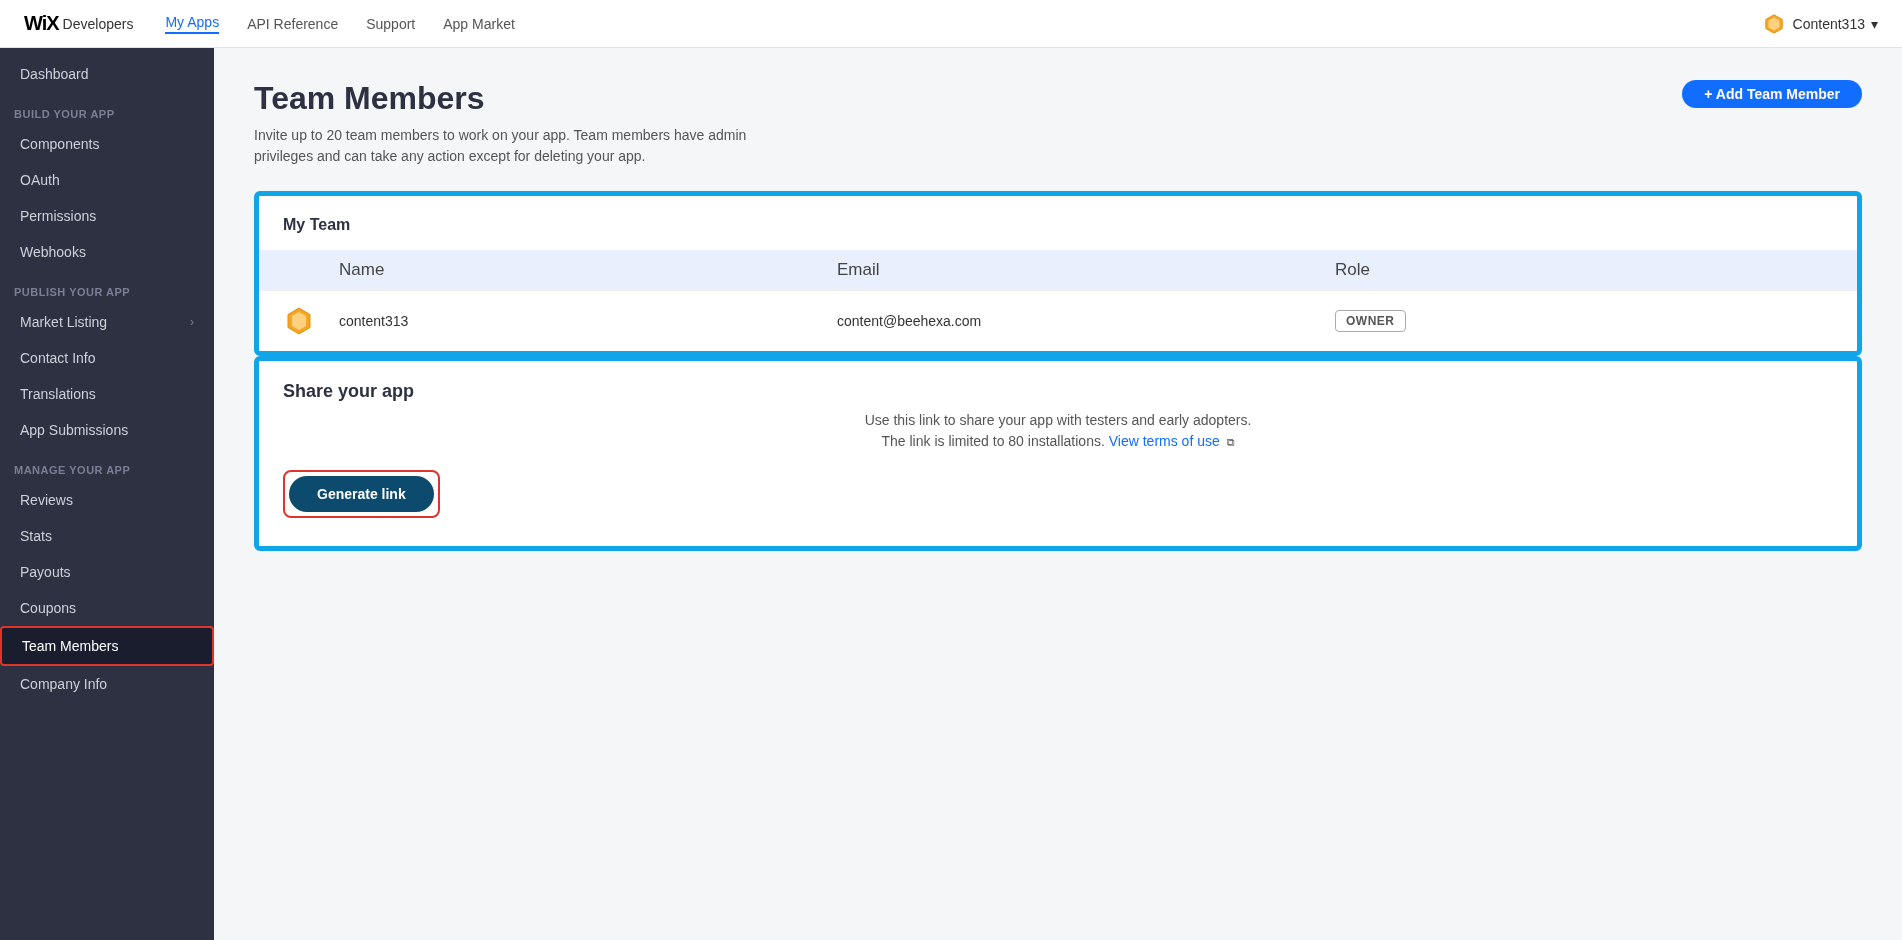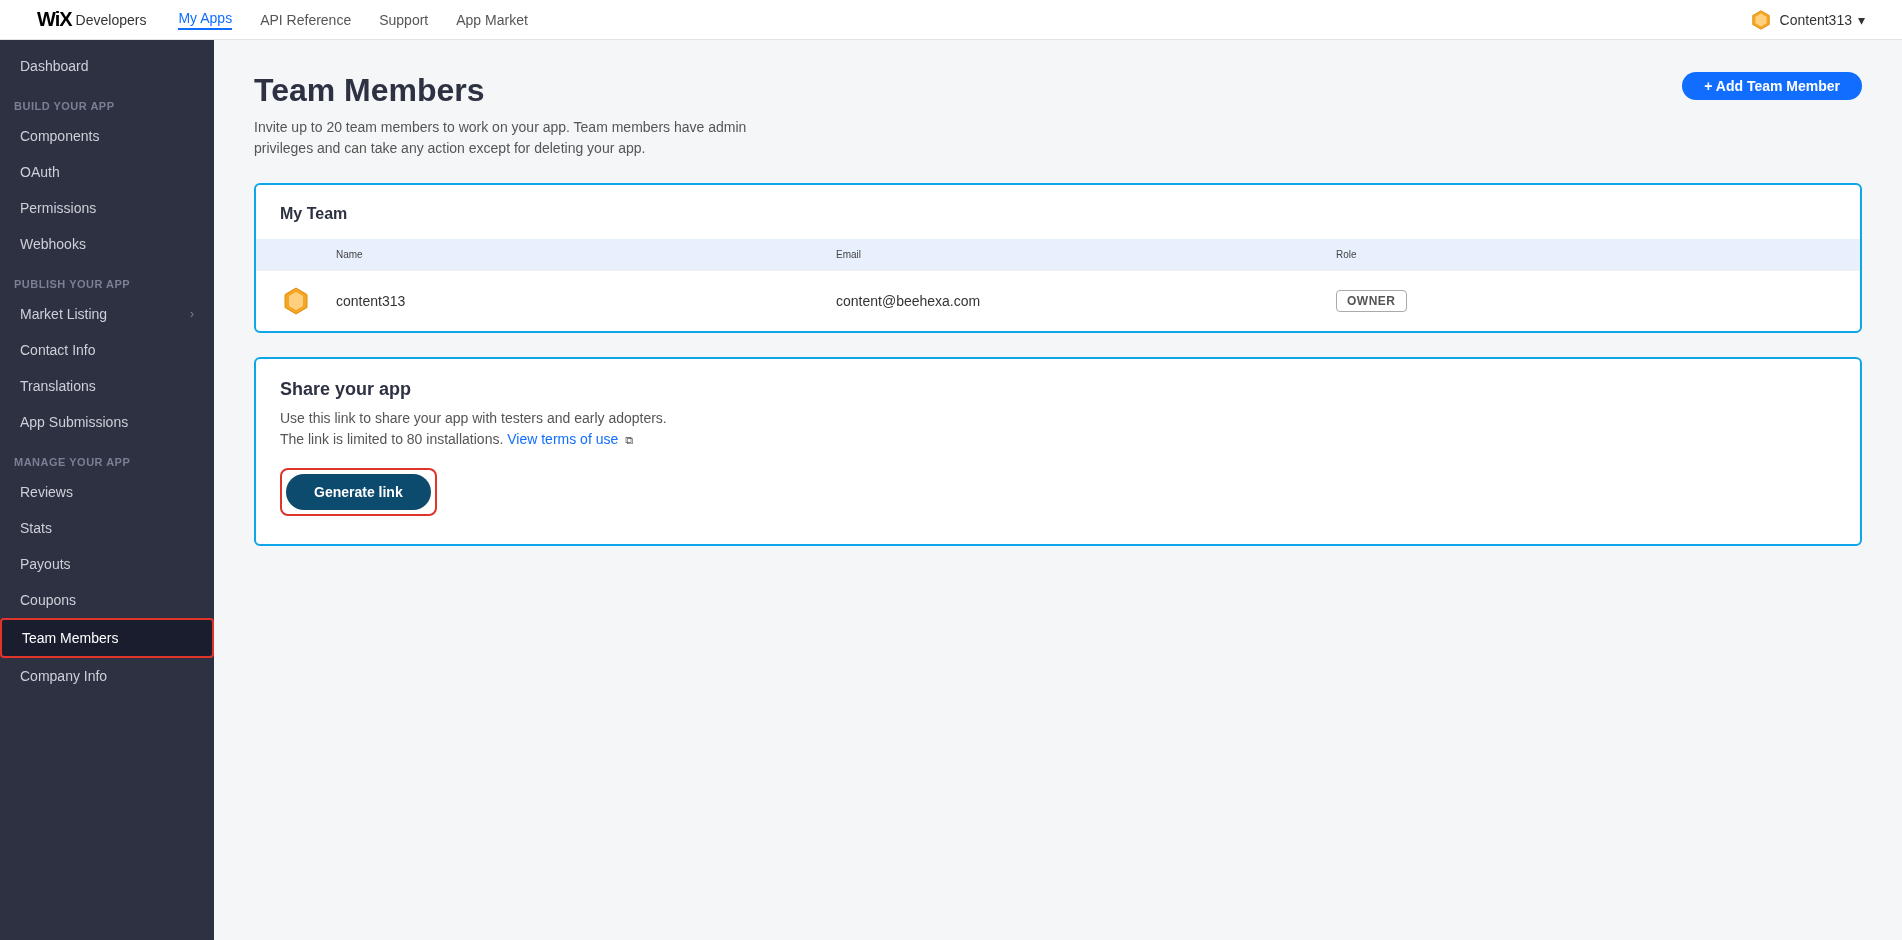--- a/index.html
+++ b/index.html
@@ -1,21 +1,21 @@
 <!DOCTYPE html>
 <html><head>
   <meta charset="utf-8">
   <style>
     * { box-sizing: border-box; margin: 0; padding: 0; }
     body { font-family: 'Helvetica Neue', Arial, sans-serif; background: #f4f6f8; display: flex; flex-direction: column; height: 100vh; overflow: hidden; }
 
     
     .top-nav {
       display: flex; align-items: center; background: #fff;
-      border-bottom: 1px solid #e0e4e8; height: 40px; padding: 0 37px;
+      border-bottom: 1px solid #e0e4e8; height: 48px; padding: 0 24px;
       position: relative; z-index: 10;
     }
     .logo-area { display: flex; align-items: center; margin-right: 32px; }
     .logo-wix { font-size: 20px; font-weight: 900; color: #000; letter-spacing: -1px; }
     .logo-developers { font-size: 14px; font-weight: 500; color: #333; margin-left: 4px; }
     .nav-links { display: flex; align-items: center; gap: 28px; flex: 1; }
     .nav-link { font-size: 14px; color: #555; cursor: pointer; text-decoration: none; }
     .nav-link.active { color: #116dff; border-bottom: 2px solid #116dff; padding-bottom: 2px; }
     .nav-right { display: flex; align-items: center; gap: 8px; margin-left: auto; }
     .account-badge { display: flex; align-items: center; gap: 6px; font-size: 14px; color: #333; cursor: pointer; }
@@ -50,49 +50,49 @@
     .page-subtitle { font-size: 14px; color: #555; margin-top: 8px; line-height: 1.5; }
 
     .add-btn {
       display: flex; align-items: center; gap: 6px;
       background: #116dff; color: #fff; border: none;
       padding: 10px 22px; border-radius: 24px; font-size: 14px; font-weight: 600;
       cursor: pointer; white-space: nowrap; height: 28px;
     }
 
     
-    .card { background: #fff; border-radius: 6px; border: 2px solid #0ea5e9; margin-bottom: 24px; overflow: hidden; }
+    .card { background: #fff; border-radius: 6px; border: 5px solid #0ea5e9; overflow: hidden; }
     .card-header { padding: 20px 24px 16px; font-size: 16px; font-weight: 600; color: #2d3142; }
 
     
     .table-header {
       display: grid; grid-template-columns: 56px 1fr 1fr 1fr;
       background: #e8f0fe; padding: 10px 24px;
-      font-size: 10px; color: #444; font-weight: 500;
+      font-size: 17px; color: #444; font-weight: 500;
     }
     .table-row {
       display: grid; grid-template-columns: 56px 1fr 1fr 1fr;
       padding: 14px 24px; align-items: center;
       border-top: 1px solid #f0f0f0;
     }
     .table-row:last-child { border-bottom: none; }
     .table-cell { font-size: 14px; color: #333; }
     .owner-badge {
       display: inline-block; padding: 3px 10px; border: 1px solid #aaa;
       border-radius: 4px; font-size: 12px; font-weight: 600; color: #555;
       letter-spacing: 0.5px;
     }
 
     
     .hex-icon { width: 32px; height: 32px; display: flex; align-items: center; justify-content: center; }
 
     
     .share-section { padding: 20px 24px 28px; }
     .share-title { font-size: 18px; font-weight: 600; color: #2d3142; margin-bottom: 8px; }
-    .share-desc { font-size: 14px; color: #555; line-height: 1.5; }
+    .share-desc { font-size: 14px; color: #555; line-height: 1.5; text-align: center; }
     .share-link { color: #116dff; cursor: pointer; text-decoration: none; }
 
     .generate-btn-wrapper {
       margin-top: 18px; border: 2px solid #e0342a; border-radius: 8px;
       display: inline-block; padding: 4px;
     }
     .generate-btn {
       background: #0c4a6e; color: #fff; border: none;
       padding: 10px 28px; border-radius: 20px; font-size: 14px; font-weight: 600;
       cursor: pointer;

